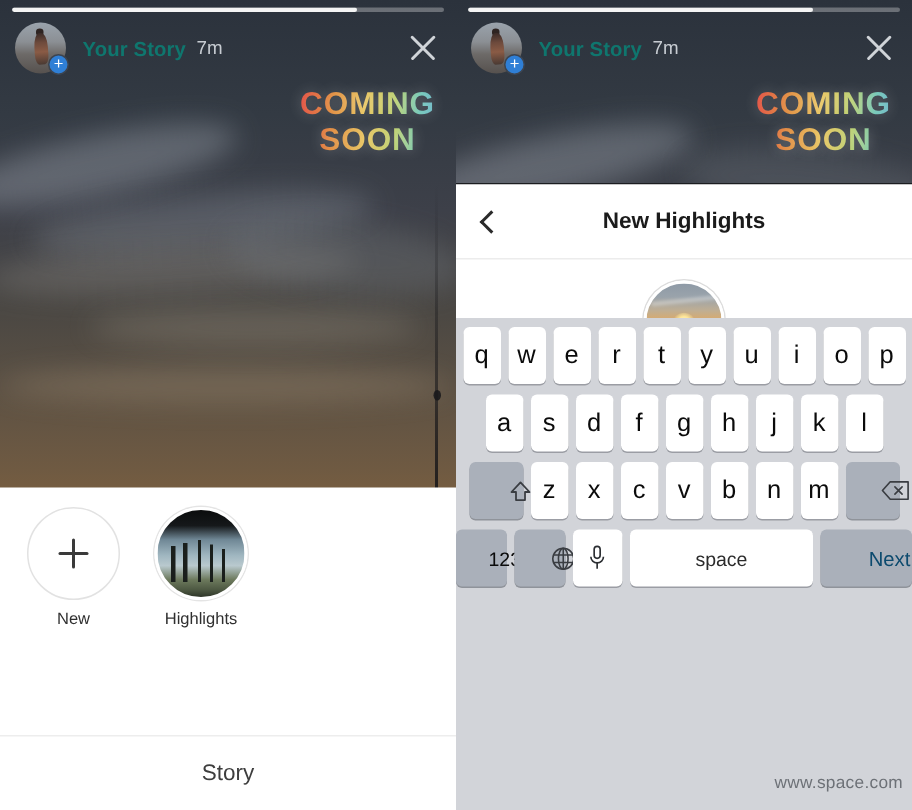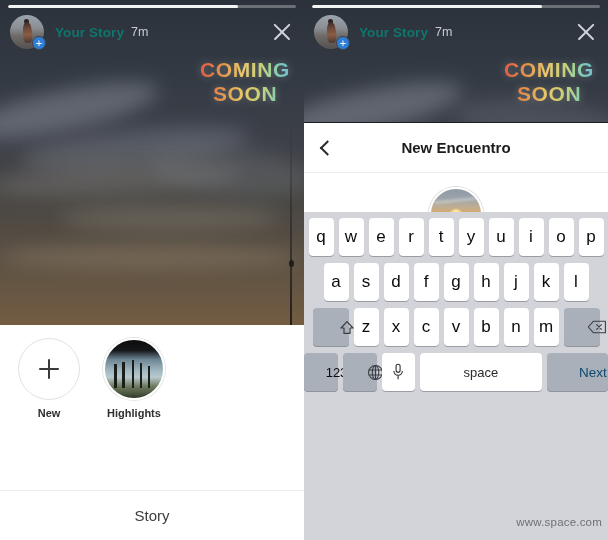--- a/index.html
+++ b/index.html
@@ -111,21 +111,21 @@
   .sheet {
     position: absolute; left: 0; bottom: 0; width: 304px; height: 215px;
     background: #ffffff;
   }
   .sheet-title {
     height: 54px; display: flex; align-items: center; justify-content: center;
     font-size: 14.5px; font-weight: bold; color: #1d1d1f;
     border-bottom: 1px solid #ededed;
   }
   .hl-row { display: flex; padding: 13px 18px 0 18px; gap: 23px; }
-  .hl-item { width: 62px; text-align: center; font-weight: bold; }
+  .hl-item { width: 62px; text-align: center; }
   .hl-circle-new {
     width: 62px; height: 62px; border-radius: 50%;
     border: 1px solid #e2e2e2; background: #fff;
     display: flex; align-items: center; justify-content: center;
     position: relative;
   }
   .hl-circle-new::before, .hl-circle-new::after {
     content: ""; position: absolute; background: #3a3a3a; border-radius: 1px;
   }
   .hl-circle-new::before { width: 20px; height: 1.6px; }
@@ -331,21 +331,21 @@
     </div>
 
     <div class="coming-soon">
       <span class="l1">COMING</span>
       <span class="l2">SOON</span>
     </div>
 
     <div class="nh-panel">
       <div class="nh-bar">
         <div class="nh-back"></div>
-        <div class="nh-title">New Encuentro</div>
+        <div class="nh-title">New Highlights</div>
       </div>
 
       <div class="nh-body">
         <div class="cover-circle">
           <div class="cover-streak"></div>
           <div class="cover-refl"></div>
           <div class="cover-sun"></div>
         </div>
         <div class="nh-input-row">
           <span class="nh-input-text">Summer</span>

